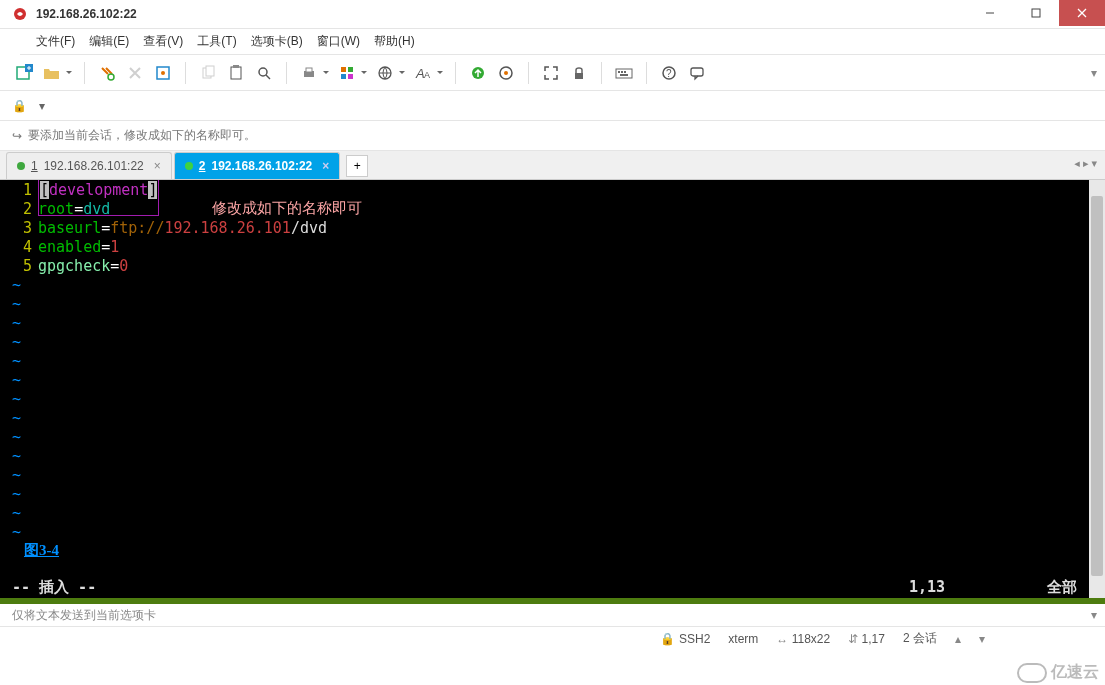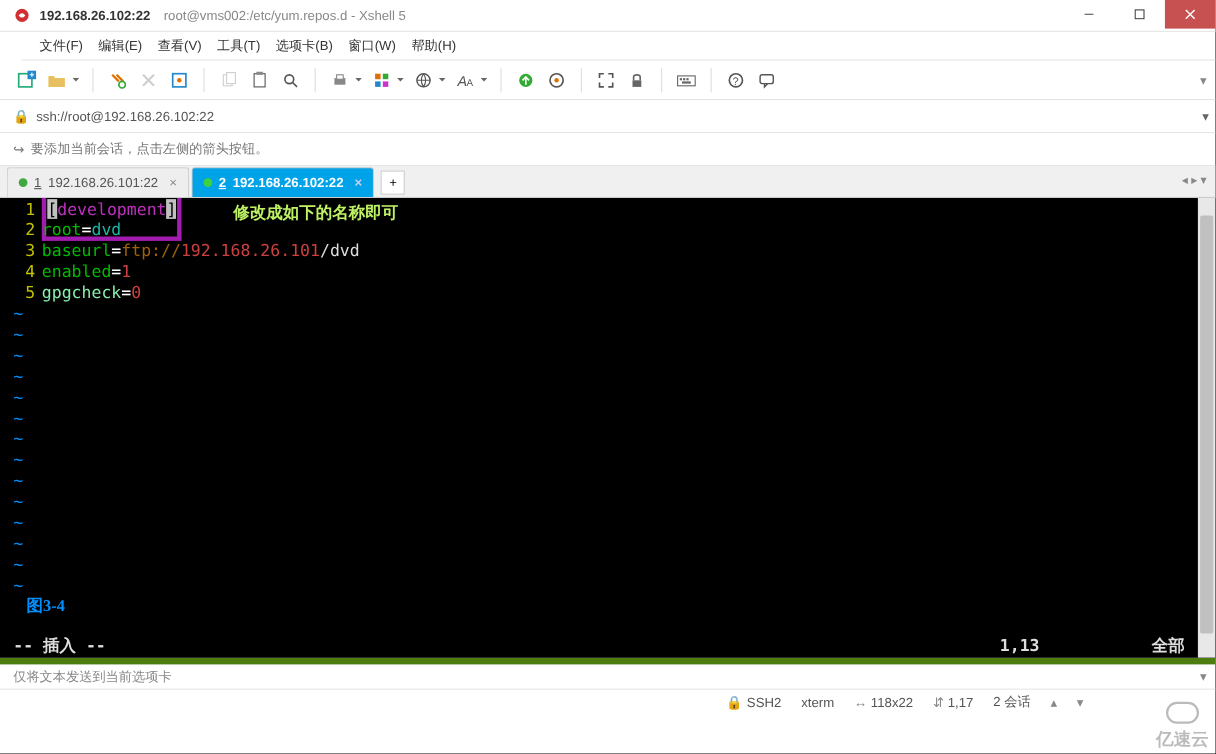--- a/index.html
+++ b/index.html
@@ -30,48 +30,47 @@
 .tab .num { text-decoration: underline; }
 .tab .x { color: #888; margin-left: 4px; }
 .tab.inactive { background: #eee; color: #555; }
 .tab.active { background: #00a2e8; color: #fff; font-weight: bold; }
 .tab.active .dot { background: #3fd23f; }
 .tabadd { width: 22px; height: 22px; border: 1px solid #ccc; background: #fff; display: flex; align-items: center; justify-content: center; margin-left: 4px; margin-bottom: 2px; }
 .tabnav { position: absolute; right: 8px; top: 6px; color: #888; font-size: 11px; }
 .term { background: #000; height: 418px; position: relative; font-family: "DejaVu Sans Mono", Consolas, monospace; font-size: 15px; color: #fff; overflow: hidden; }
 .term .line { display: flex; padding-left: 12px; height: 19px; align-items: center; }
 .term .ln { width: 20px; text-align: right; color: #c0c000; margin-right: 6px; }
-.hlbox { border: 4px solid #a21caf; padding: 16px 1px; }
-.annotation { position: absolute; left: 212px; top: 4px; color: #bef264; font-weight: bold; font-family: "Microsoft YaHei"; font-size: 15px; }
-.figlabel { color: #ff0000; font-weight: bold; font-family: "Microsoft YaHei"; }
+.hlbox { border: 1px solid #a21caf; padding: 16px 1px; }
+.annotation { position: absolute; left: 212px; top: 19px; color: #fca5a5; font-weight: normal; font-family: "Microsoft YaHei"; font-size: 15px; }
+.figlabel { color: #ff0000; font-weight: bold; font-family: "Microsoft YaHei"; text-decoration: underline; }
 .tilde { color: #0090ff; padding-left: 12px; height: 19px; display: flex; align-items: center; }
 .statusvi { position: absolute; bottom: 0; left: 0; right: 0; height: 20px; display: flex; padding: 0 12px; color: #ddd; font-weight: bold; }
 .statusvi .pos { position: absolute; right: 160px; }
 .statusvi .all { position: absolute; right: 28px; margin-left: 41px; }
 .term .scrollbar { position: absolute; right: 0; top: 0; width: 16px; height: 100%; background: #e8e8e8; }
 .term .scrollbar .thumb { position: absolute; left: 2px; top: 16px; width: 12px; height: 380px; background: #c0c0c0; border-radius: 2px; }
 .sendbar { height: 28px; display: flex; align-items: center; padding-left: 12px; color: #888; border-top: 6px solid #4d7c0f; }
 .statusbar { height: 24px; display: flex; align-items: center; justify-content: flex-end; padding-right: 120px; gap: 18px; color: #555; font-size: 12px; border-top: 1px solid #e5e5e5; }
 .statusbar .ico { color: #888; }
-.watermark { position: absolute; right: 6px; bottom: 2px; color: #bbb; font-size: 16px; font-weight: bold; display: flex; align-items: center; gap: 4px; flex-direction: column; }
+.watermark { position: absolute; right: 6px; bottom: 2px; color: #bbb; font-size: 16px; font-weight: bold; display: flex; align-items: center; gap: 4px; }
 .watermark .cloud { width: 30px; height: 20px; border: 2px solid #bbb; border-radius: 12px; position: relative; }
 svg { display: block; }
 </style>
 </head>
 <body>
 
 <div class="titlebar">
   <span class="icon">
     <svg width="16" height="16">
         <circle cx="8" cy="8" r="6" fill="#d03030"></circle>
         <path d="M5 8 Q8 4 11 8 Q8 12 5 8" fill="#fff"></path>
       </svg>
   </span>
   <span class="title1">192.168.26.102:22</span>
-  <span class="title2">root@vms002:/etc/yum.repos.d - Xshell 5</span>
   <div class="winbtns">
     <div class="winbtn">
         <svg width="10" height="10">
           <line x1="1" y1="5" x2="9" y2="5" stroke="#444" stroke-width="1"></line>
         </svg>
       </div>
     <div class="winbtn">
         <svg width="10" height="10">
           <rect x="1" y="1" width="8" height="8" fill="none" stroke="#444" stroke-width="1"></rect>
         </svg>
@@ -219,27 +218,26 @@
       <svg width="16" height="16">
         <rect x="2" y="3" width="12" height="8" rx="2" fill="none" stroke="#555" stroke-width="1.3"></rect>
         <path d="M6 11 L6 14 L9 11" fill="none" stroke="#555" stroke-width="1.3"></path>
       </svg>
     </div>
   <div style="position:absolute;right:8px;color:#888">▾</div>
 </div>
 
 <div class="addrbar">
   <span class="lock">🔒</span>
-  <input value="ssh://root@192.168.26.102:22" style="">
   <span class="dd">▾</span>
 </div>
 
 <div class="tipbar">
   <span class="arrow">↪</span>
-  <span>要添加当前会话，点击左侧的箭头按钮。</span>
+  <span>要添加当前会话，修改成如下的名称即可。</span>
 </div>
 
 <div class="tabbar">
   <div class="tab inactive">
     <span class="dot"></span>
     <span class="num">1</span>
     <span>192.168.26.101:22</span>
     <span class="x">×</span>
   </div>
   <div class="tab active">

